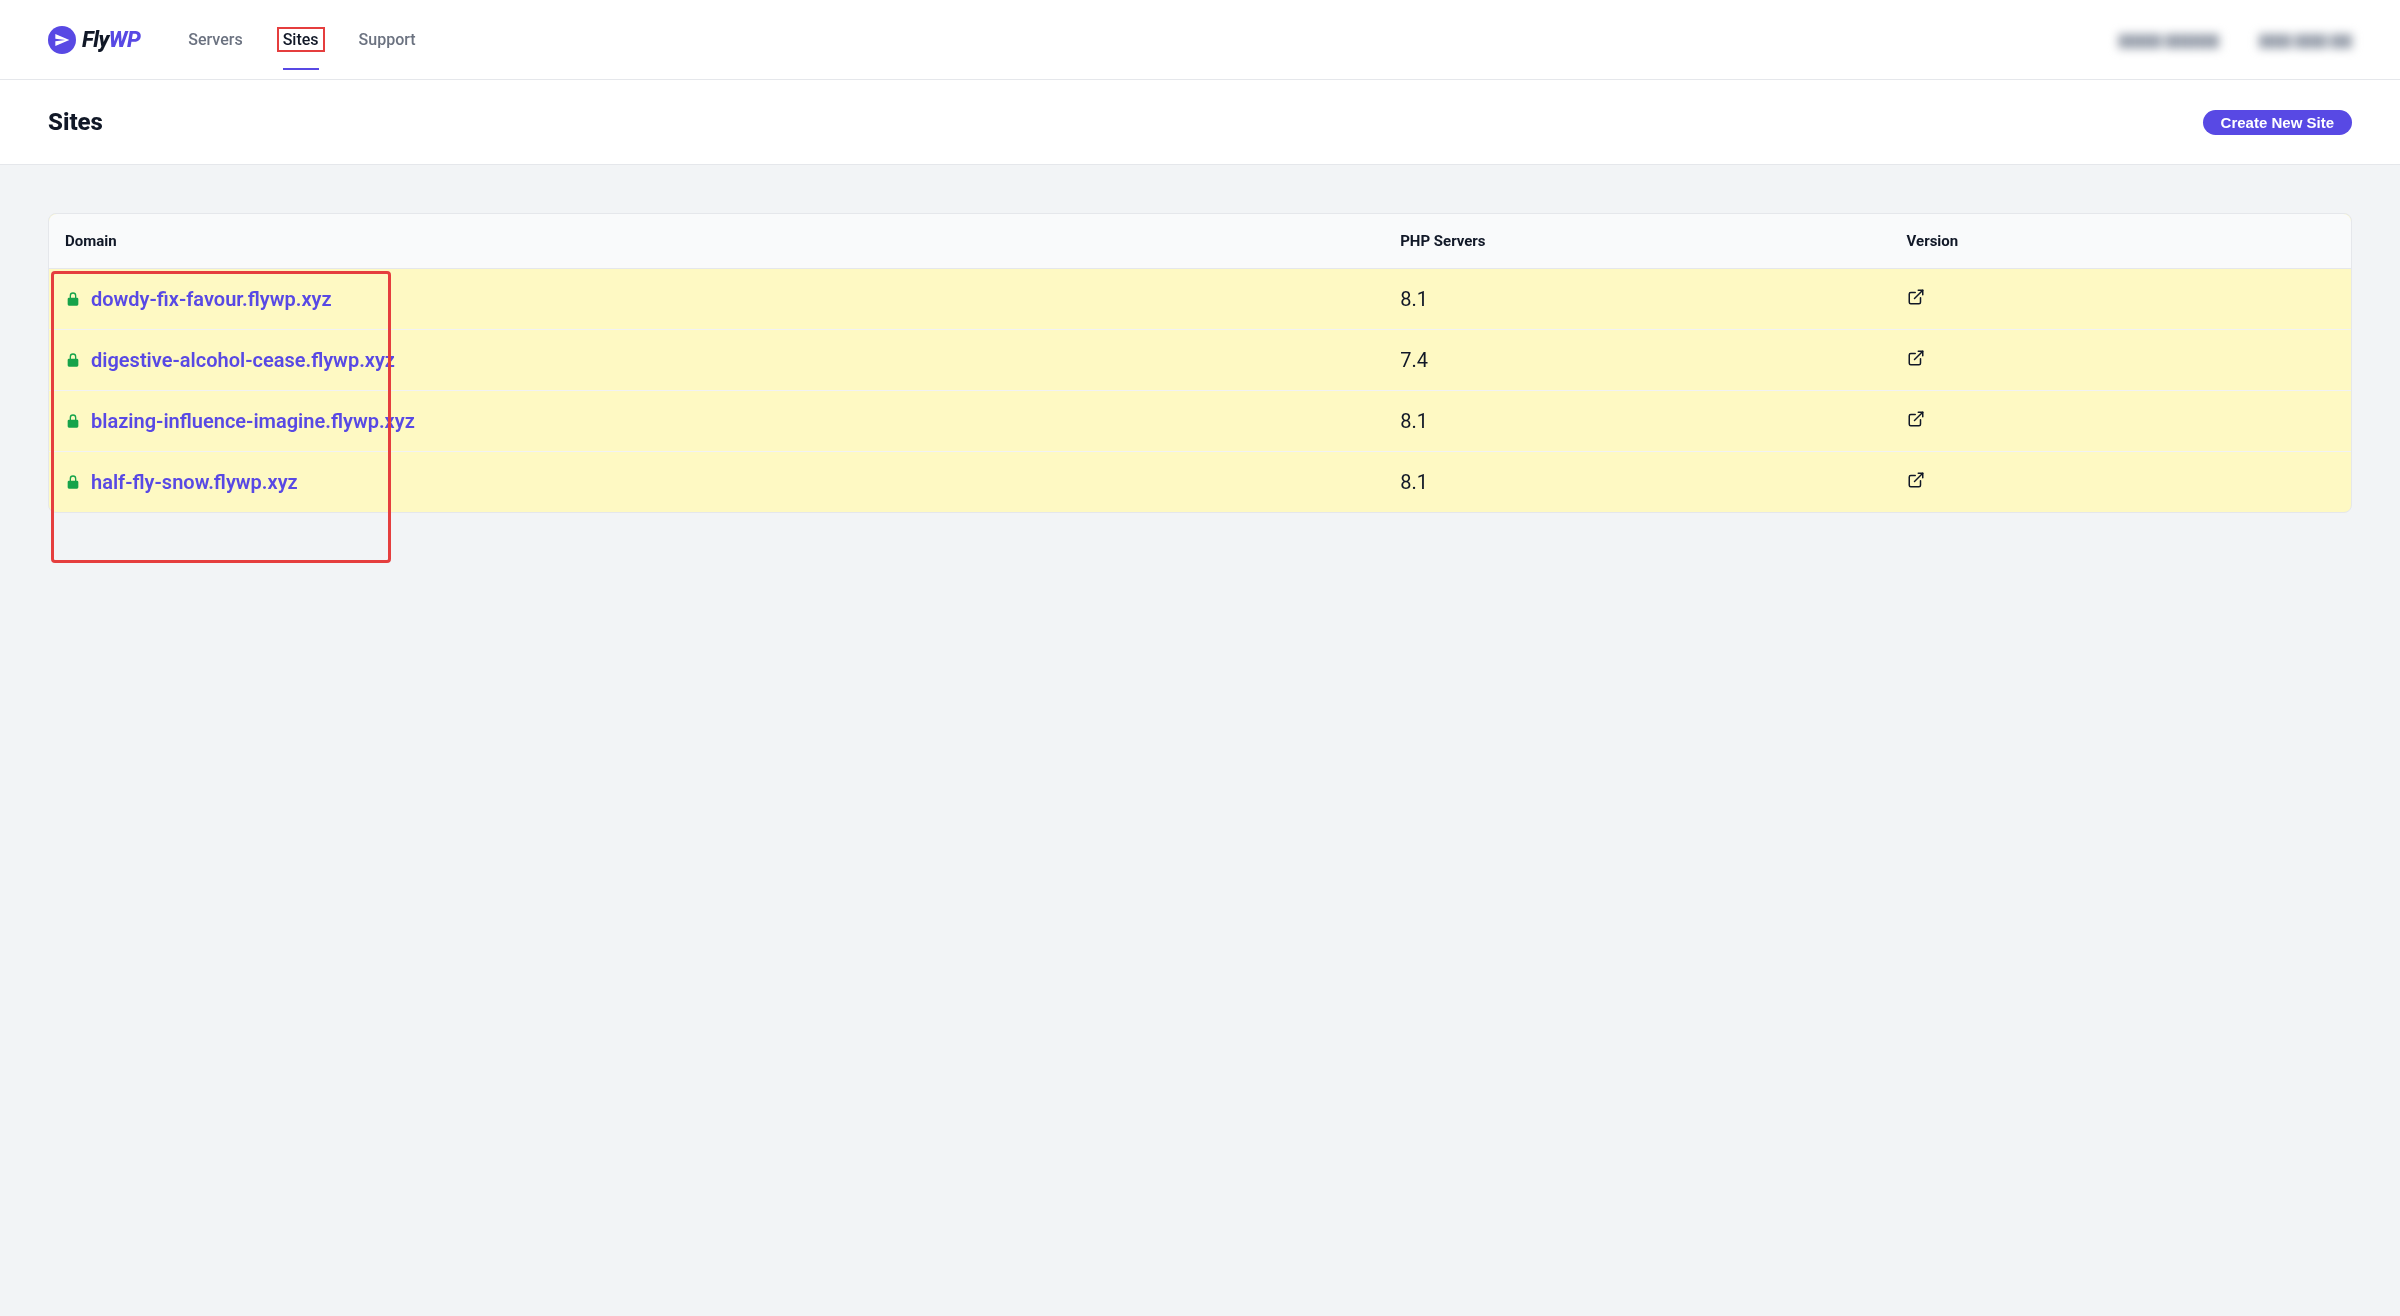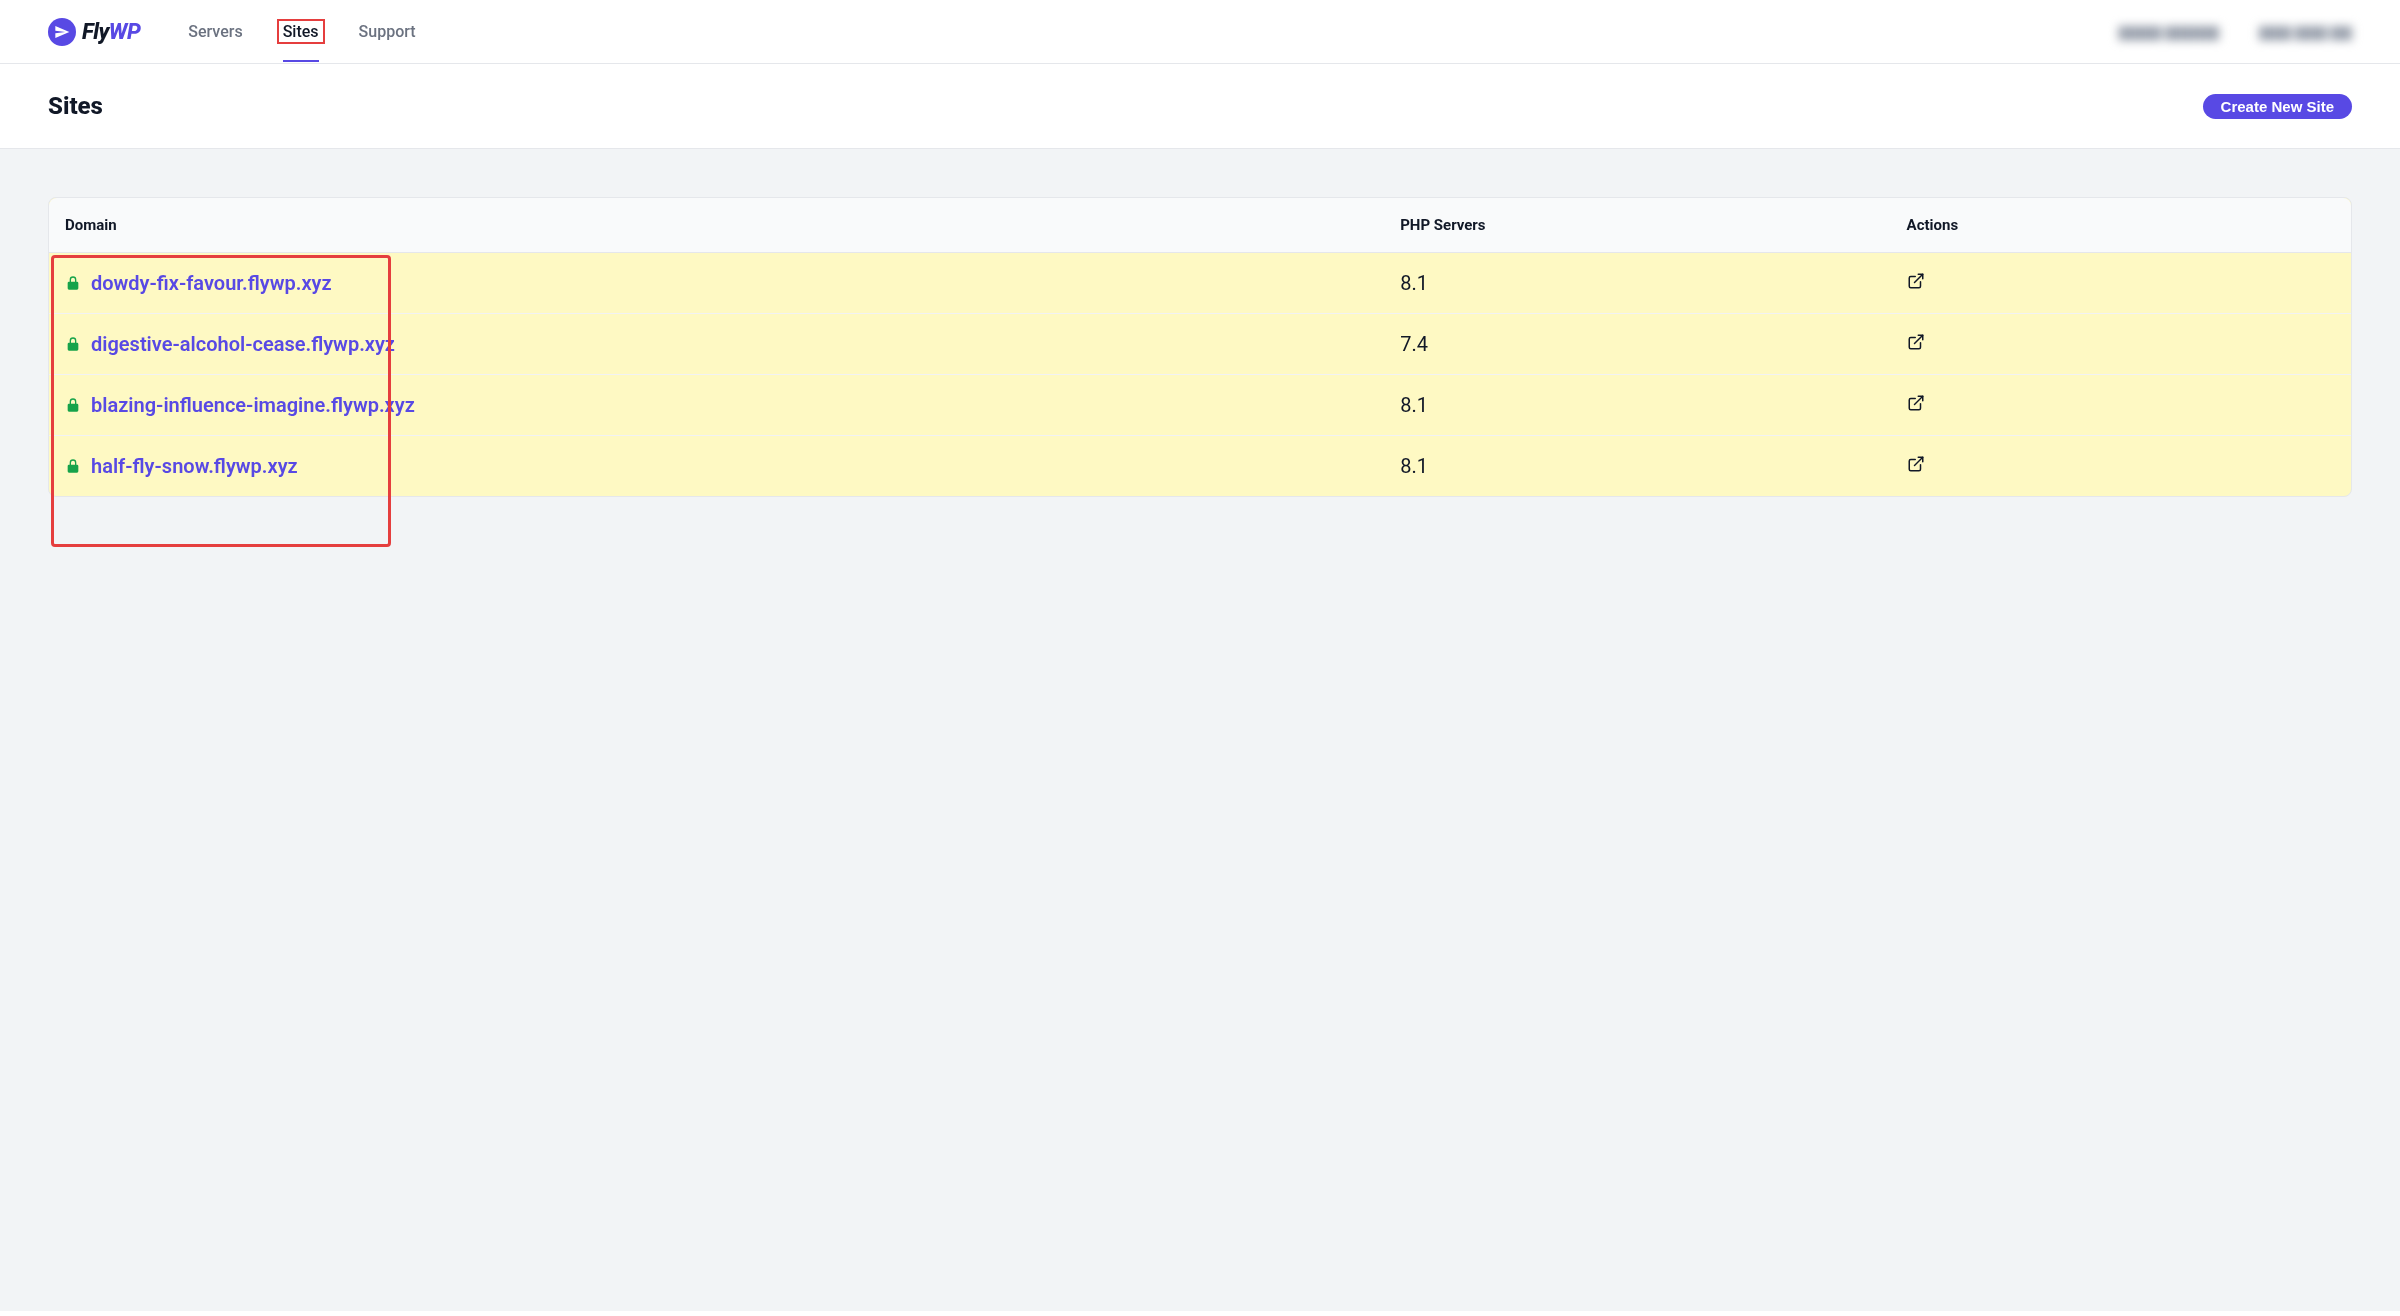--- a/index.html
+++ b/index.html
@@ -1,19 +1,19 @@
 <!DOCTYPE html>
 <html><head>
   <meta charset="utf-8">
   <style>
     * { box-sizing: border-box; margin: 0; padding: 0; }
     body { font-family: -apple-system, BlinkMacSystemFont, "Segoe UI", Roboto, Helvetica, Arial, sans-serif; background: #fff; color: #111827; }
     
     
-    .topnav { height: 64px; border-bottom: 1px solid #e5e7eb; display: flex; align-items: center; padding: 16px 48px; }
+    .topnav { height: 80px; border-bottom: 1px solid #e5e7eb; display: flex; align-items: center; padding: 16px 48px; }
     .brand { display: flex; align-items: center; gap: 6px; margin-right: 48px; }
     .brand-logo { width: 28px; height: 28px; border-radius: 50%; background: #5849e4; display: inline-flex; align-items: center; justify-content: center; color: #fff; }
     .brand-text { font-weight: 800; font-size: 22px; font-style: italic; color: #111827; letter-spacing: -0.5px; }
     .brand-text .wp { color: #5849e4; }
     .nav-links { display: flex; align-items: center; gap: 40px; }
     .nav-link { color: #6b7280; font-size: 16px; font-weight: 500; text-decoration: none; padding: 20px 0; position: relative; cursor: pointer; }
     .nav-link.active { color: #111827; }
     .nav-link.active::after { content: ""; position: absolute; left: 0; right: 0; bottom: -1px; height: 2px; background: #5849e4; }
     .nav-link-highlight { position: absolute; inset: 17px -6px 17px -6px; border: 2px solid #e53e3e; pointer-events: none; }
     .topnav-right { margin-left: auto; display: flex; align-items: center; gap: 40px; }
@@ -81,21 +81,21 @@
   <button class="btn-primary">Create New Site</button>
 </div>
 
 <div class="content">
   <div class="card">
     <table>
       <thead>
         <tr>
           <th class="col-domain">Domain</th>
           <th class="col-php">PHP Servers</th>
-          <th class="col-actions">Actions</th>
+          <th class="col-actions">Version</th>
         </tr>
       </thead>
       <tbody id="sites-tbody">
           <tr>
             <td class="col-domain">
               <div class="domain-cell">
                 <svg class="lock-icon" viewBox="0 0 24 24" fill="currentColor">
                   <path d="M12 2a5 5 0 0 0-5 5v3H6a2 2 0 0 0-2 2v8a2 2 0 0 0 2 2h12a2 2 0 0 0 2-2v-8a2 2 0 0 0-2-2h-1V7a5 5 0 0 0-5-5zm-3 5a3 3 0 1 1 6 0v3H9V7z"></path>
                 </svg>
                 <span class="domain-link">dowdy-fix-favour.flywp.xyz</span>

